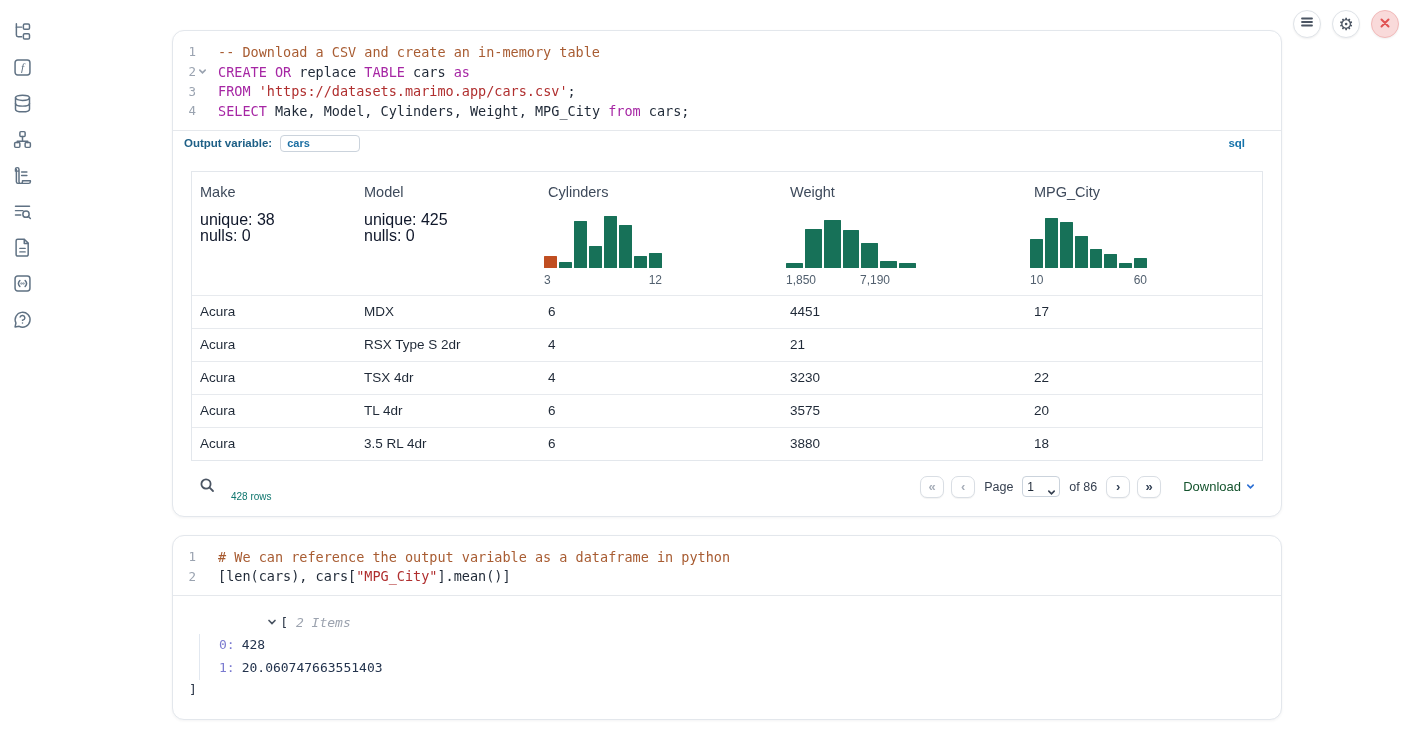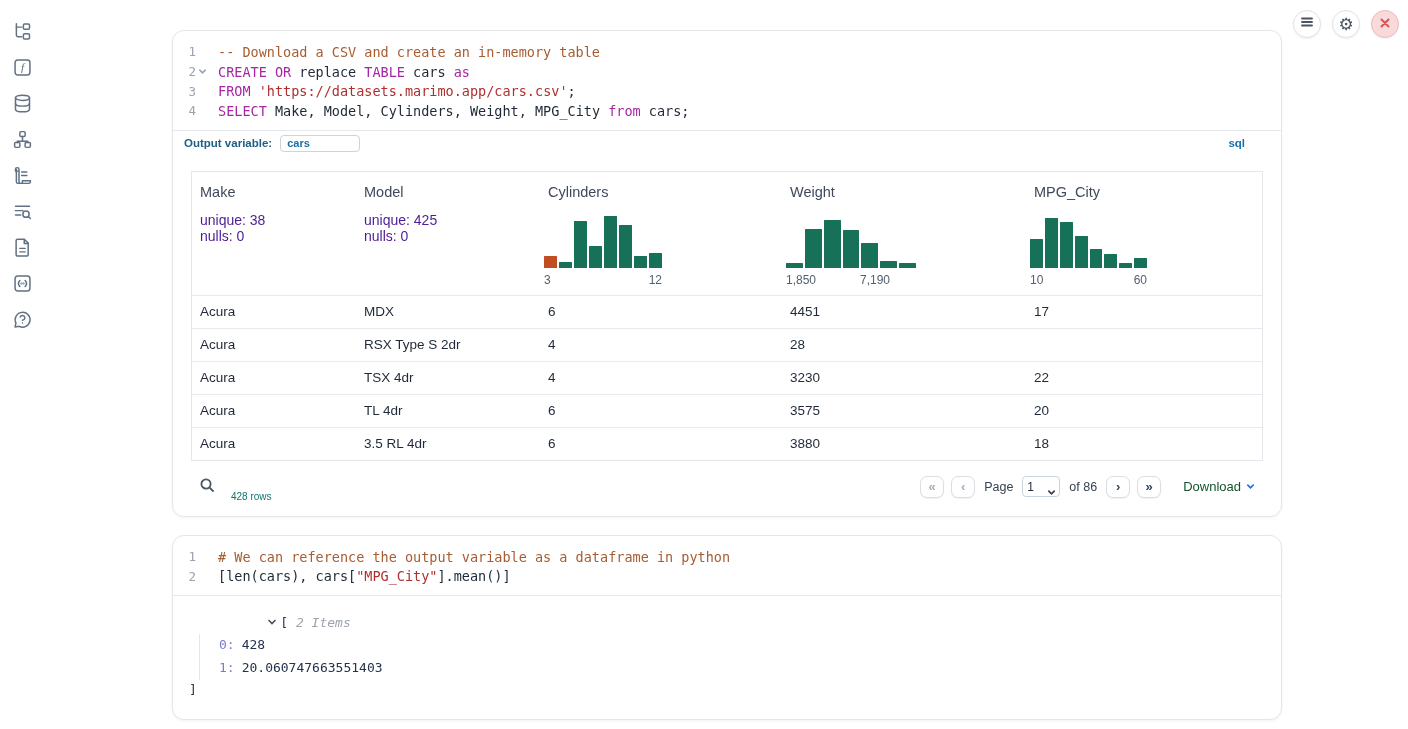--- a/index.html
+++ b/index.html
@@ -53,21 +53,21 @@
                   font-family:"Liberation Sans", sans-serif; outline:none; }
   .lang-badge { margin-left:auto; font-size:11.5px; font-weight:bold; color:#1573ab; }
 
   
   .output-area { padding:15px 18px 14px 18px; }
   .table-card { border:1px solid #e3e7ec; border-radius:0; overflow:hidden; }
   .tgrid { display:grid; grid-template-columns:164px 184px 242px 244px auto; }
   .table-header { padding-top:12px; height:123px; }
   .hcol { padding-left:8px; position:relative; }
   .hcol-title { font-size:14.5px; color:#3e4a5b; }
-  .hcol-stats { margin-top:12px; font-size:14px; color:#4c1d95; line-height:16px; }
+  .hcol-stats { margin-top:12px; font-size:16px; color:#0f172a; line-height:16px; }
   .hist { position:absolute; bottom:27px; left:4px; display:flex; align-items:flex-end; gap:2px; height:52px; }
   .hist-bar { background:#177158; border-radius:0.5px; }
   .hist-bar.hl { background:#c04e21; }
   .hist-axis { position:absolute; bottom:8px; left:4px; display:flex; justify-content:space-between;
                font-size:12px; color:#52606f; }
   .hist-axis.inset-right span:last-child { margin-right:26px;text-align:center; }
 
   .table-row { border-top:1px solid #e7eaee; height:33px; cursor:default; }
   .table-row .cell-val { padding-left:8px; display:flex; align-items:center; font-size:13.5px; color:#1f2937; }
 
@@ -283,21 +283,21 @@
               <div class="cell-val">Acura</div>
               <div class="cell-val">MDX</div>
               <div class="cell-val">6</div>
               <div class="cell-val">4451</div>
               <div class="cell-val">17</div>
             </div>
             <div class="tgrid table-row">
               <div class="cell-val">Acura</div>
               <div class="cell-val">RSX Type S 2dr</div>
               <div class="cell-val">4</div>
-              <div class="cell-val">28</div>
+              <div class="cell-val">21</div>
             </div>
             <div class="tgrid table-row">
               <div class="cell-val">Acura</div>
               <div class="cell-val">TSX 4dr</div>
               <div class="cell-val">4</div>
               <div class="cell-val">3230</div>
               <div class="cell-val">22</div>
             </div>
             <div class="tgrid table-row">
               <div class="cell-val">Acura</div>

